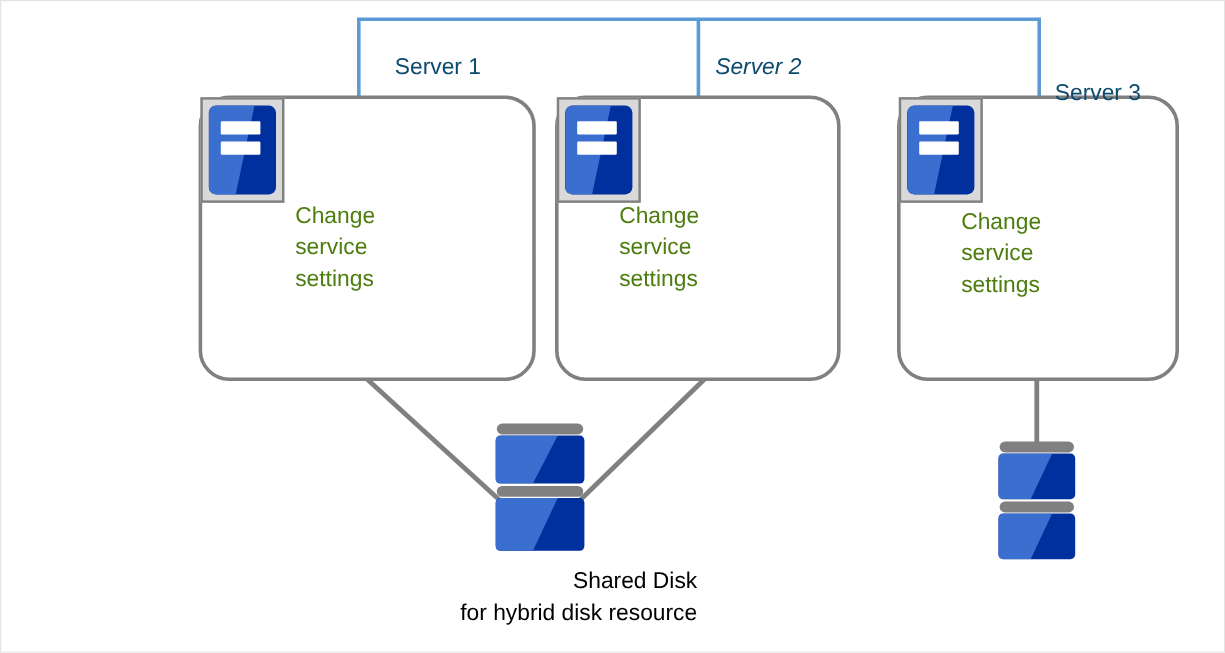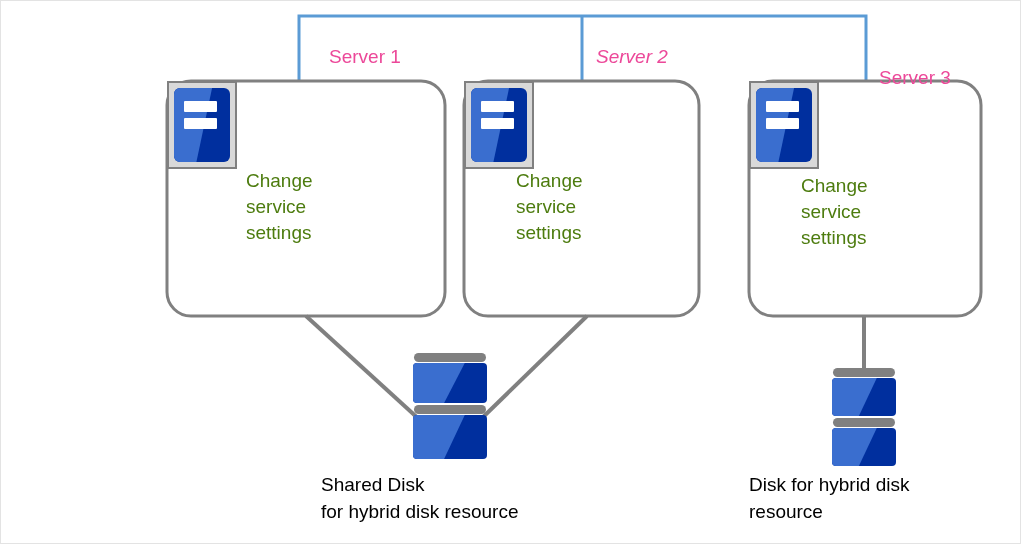--- a/index.html
+++ b/index.html
@@ -21,39 +21,39 @@
   }
   #svg-layer {
     position: absolute;
     left: 0;
     top: 0;
     width: 1021px;
     height: 544px;
   }
   .server-title {
     position: absolute;
-    color: #ec4899;
+    color: #0c4a6e;
     font-size: 19px;
     line-height: 22px;
     white-space: nowrap;
   }
   .box-text {
     position: absolute;
     color: #4d7c0f;
     font-size: 19px;
     line-height: 26px;
     text-align: left;
     white-space: nowrap;
   }
   .disk-caption {
     position: absolute;
     color: #000000;
     font-size: 19px;
     line-height: 27px;
-    text-align: left;
+    text-align: right;
   }
   
   .server-icon {
     position: absolute;
     background: #d9d9d9;
     border: 2px solid #808080;
     box-sizing: border-box;
   }
   .server-icon .chassis {
     position: absolute;
@@ -178,18 +178,14 @@
     <div>Shared Disk</div>
     <div>for hybrid disk resource</div>
   </div>
 
   <div class="disk-icon" style="left:831px; top:367px; width:64px; height:96px;">
     <div class="ring" style="top:0px;"></div>
     <div class="platter" style="top:10px; height:38px;"></div>
     <div class="ring" style="top:50px;"></div>
     <div class="platter" style="top:60px; height:38px;"></div>
   </div>
-  <div class="disk-caption" style="left:748px; top:470px; width:232px;">
-    <div>Disk for hybrid disk</div>
-    <div>resource</div>
-  </div>
 
 </div>
 
 </body></html>

